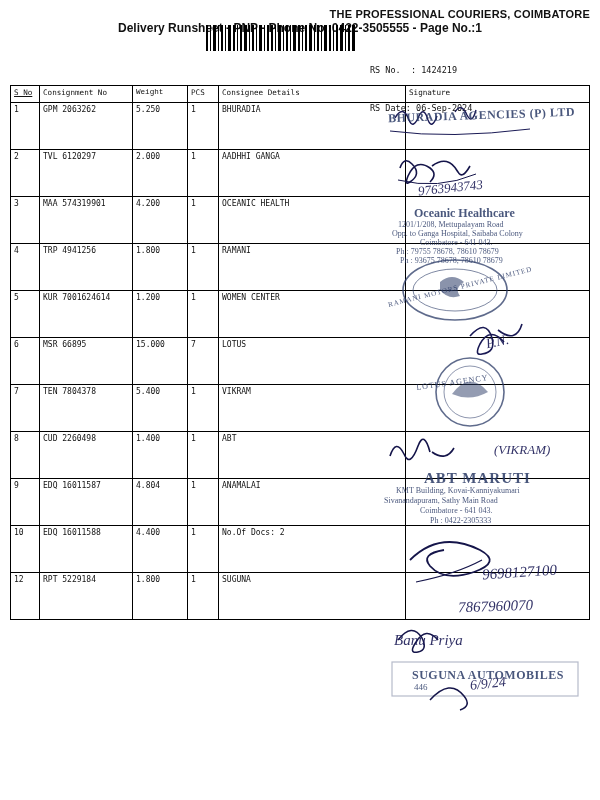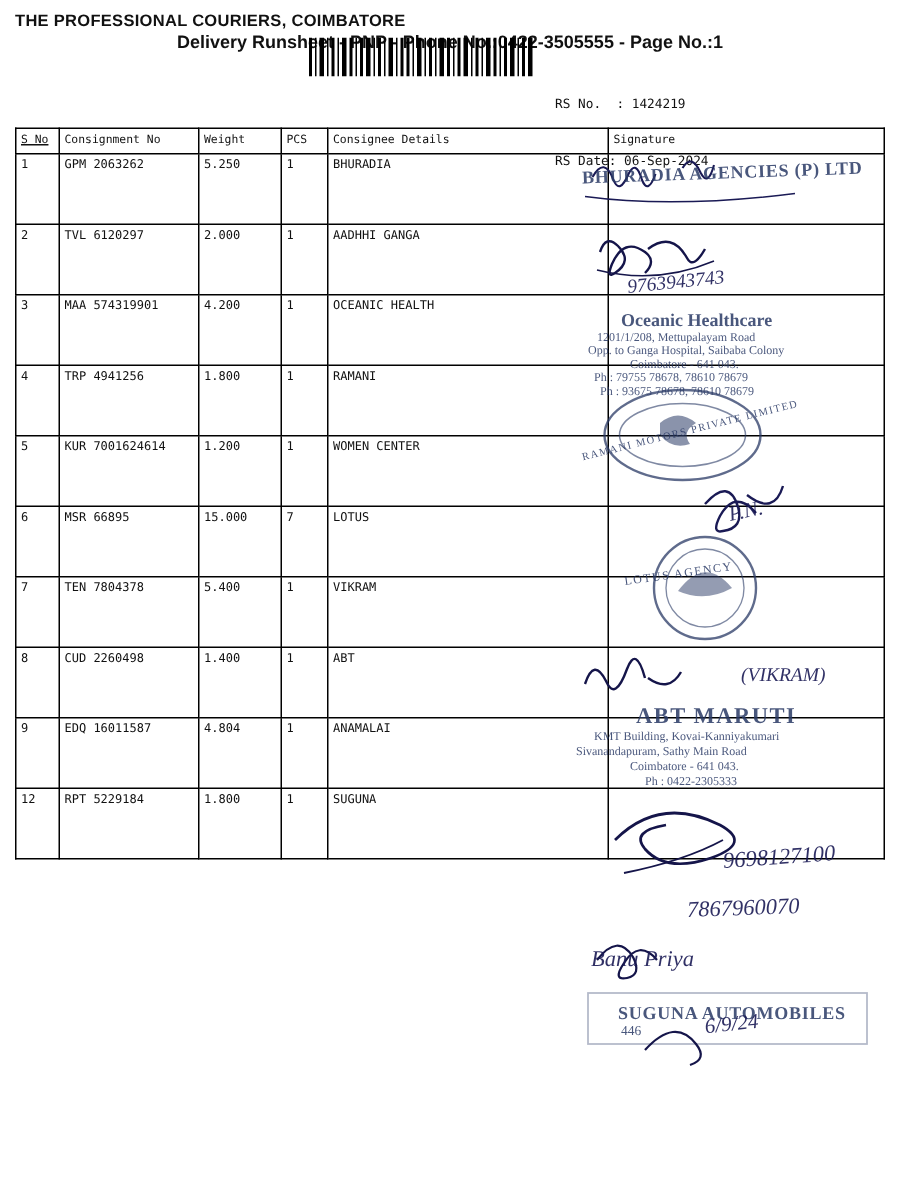--- a/index.html
+++ b/index.html
@@ -16,21 +16,21 @@
     overflow: hidden;
   }
   .page {
     position: relative;
     width: 600px;
     height: 800px;
     box-sizing: border-box;
     padding: 6px 10px 0 10px;
   }
   .title {
-    text-align: left;
+    text-align: right;
     font-family: "Liberation Sans", sans-serif;
     font-weight: bold;
     font-size: 11px;
     letter-spacing: .2px;
     margin: 2px 0 1px 0;
   }
   .subtitle {
     text-align: center;
     font-family: "Liberation Sans", sans-serif;
     font-weight: bold;
@@ -81,21 +81,21 @@
     font-size: 7.6px;
     white-space: nowrap;
   }
   table.runsheet tbody td {
     height: 42px;
     font-size: 8px;
     white-space: nowrap;
   }
   .c-sno    { width: 22px; text-decoration: underline; }
   .c-cons   { width: 86px; }
-  .c-weight { width: 48px; }
+  .c-weight { width: 48px; font-family: Liberation Mono, monospace; }
   .c-pcs    { width: 24px; }
   .c-det    { width: 180px; }
   .c-sign   { width: auto; }
   .sign-cell { position: relative; }
 
   
   .ink {
     position: absolute;
     left: 0; top: 0;
     width: 600px; height: 800px;
@@ -252,20 +252,28 @@
       </tr>
       <tr>
         <td>9</td>
         <td>EDQ 16011587</td>
         <td>4.804</td>
         <td>1</td>
         <td>ANAMALAI</td>
         <td class="sign-cell"></td>
       </tr>
       <tr>
+        <td>10</td>
+        <td>EDQ 16011588</td>
+        <td>4.400</td>
+        <td>1</td>
+        <td>No.Of Docs: 2</td>
+        <td class="sign-cell"></td>
+      </tr>
+      <tr>
         <td>12</td>
         <td>RPT 5229184</td>
         <td>1.800</td>
         <td>1</td>
         <td>SUGUNA</td>
         <td class="sign-cell"></td>
       </tr>
     </tbody>
   </table>
 

